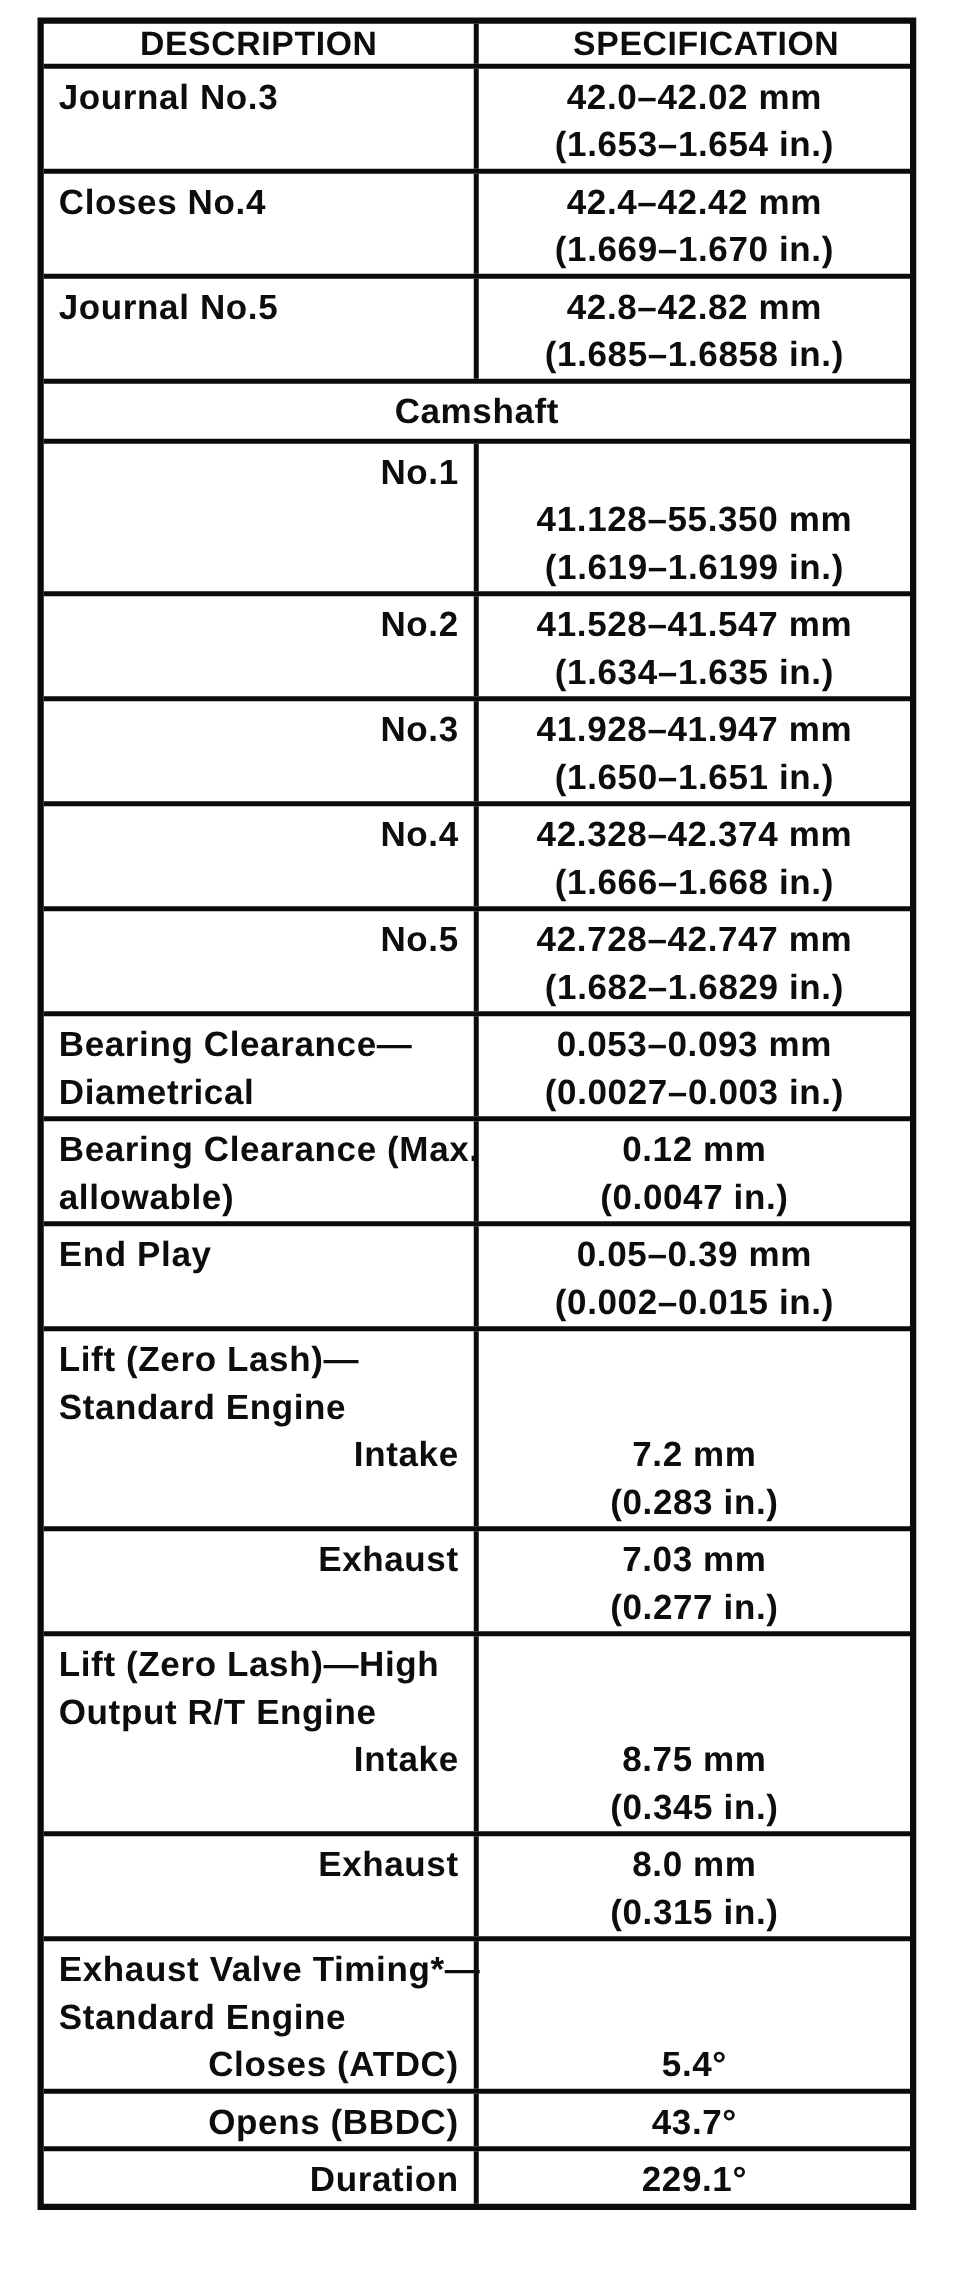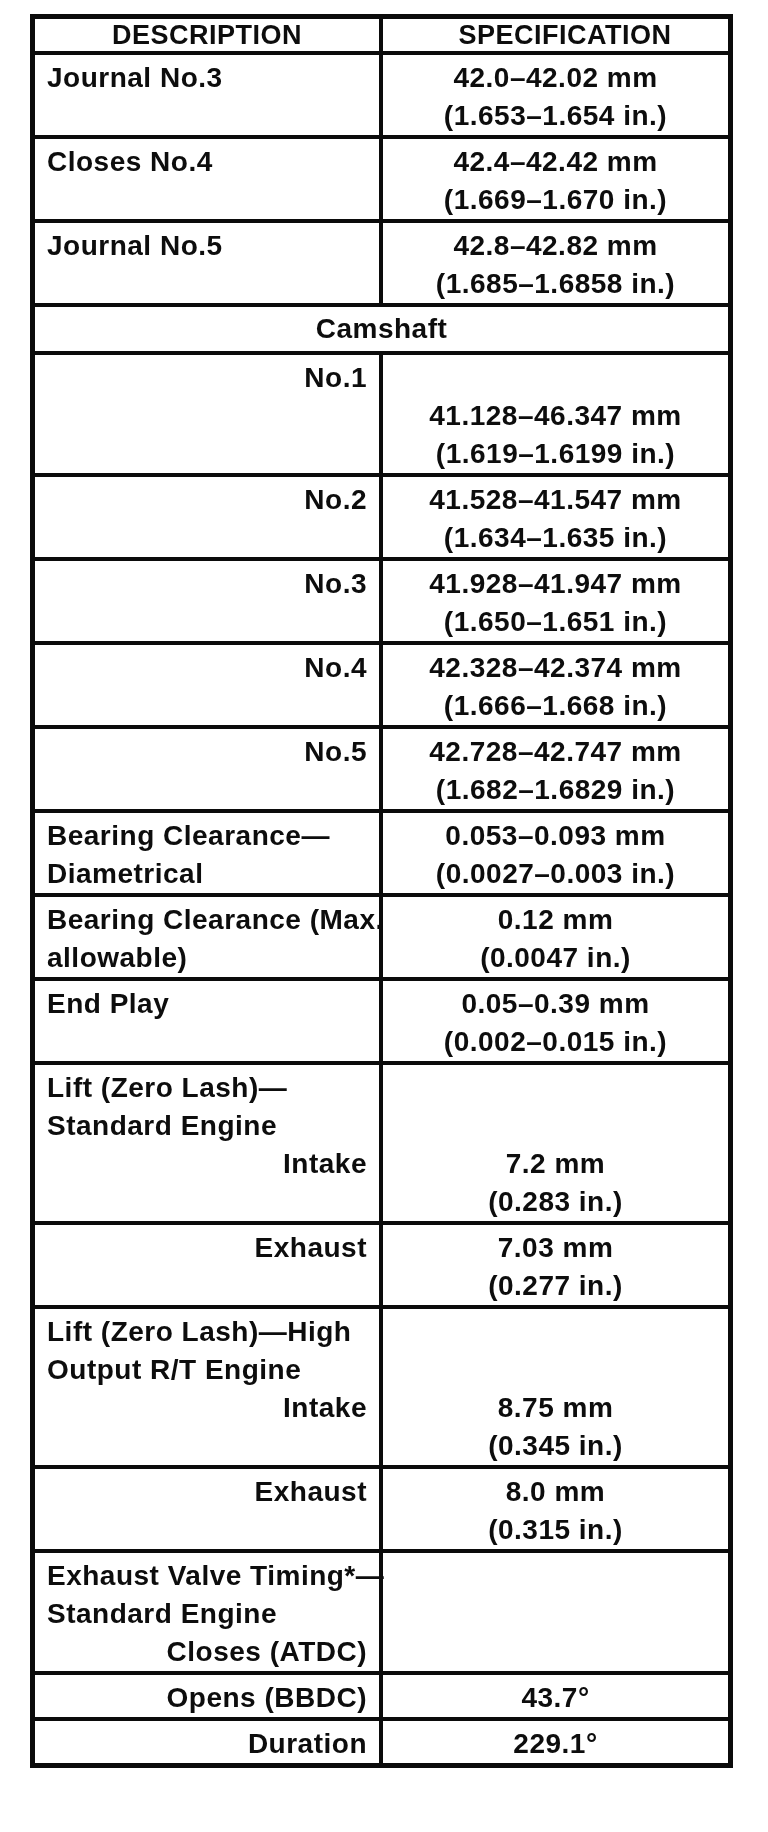--- a/index.html
+++ b/index.html
@@ -129,21 +129,21 @@
         <div class="row section-row">
           <div class="section-label">Camshaft</div>
         </div>
         <div class="row">
           <div class="cell desc-cell">
             <div class="line desc-line right">No.1</div>
             <div class="line desc-line left"></div>
           </div>
           <div class="cell spec-cell">
             <div class="line spec-line"></div>
-            <div class="line spec-line">41.128–46.347 mm</div>
+            <div class="line spec-line">41.128–55.350 mm</div>
             <div class="line spec-line">(1.619–1.6199 in.)</div>
           </div>
         </div>
         <div class="row">
           <div class="cell desc-cell">
             <div class="line desc-line right">No.2</div>
             <div class="line desc-line left"></div>
           </div>
           <div class="cell spec-cell">
             <div class="line spec-line">41.528–41.547 mm</div>
@@ -260,20 +260,21 @@
         </div>
         <div class="row">
           <div class="cell desc-cell">
             <div class="line desc-line left">Exhaust Valve Timing*—</div>
             <div class="line desc-line left">Standard Engine</div>
             <div class="line desc-line right">Closes (ATDC)</div>
           </div>
           <div class="cell spec-cell">
             <div class="line spec-line"></div>
             <div class="line spec-line"></div>
+            <div class="line spec-line">5.4°</div>
           </div>
         </div>
         <div class="row">
           <div class="cell desc-cell">
             <div class="line desc-line right">Opens (BBDC)</div>
           </div>
           <div class="cell spec-cell">
             <div class="line spec-line">43.7°</div>
           </div>
         </div>

